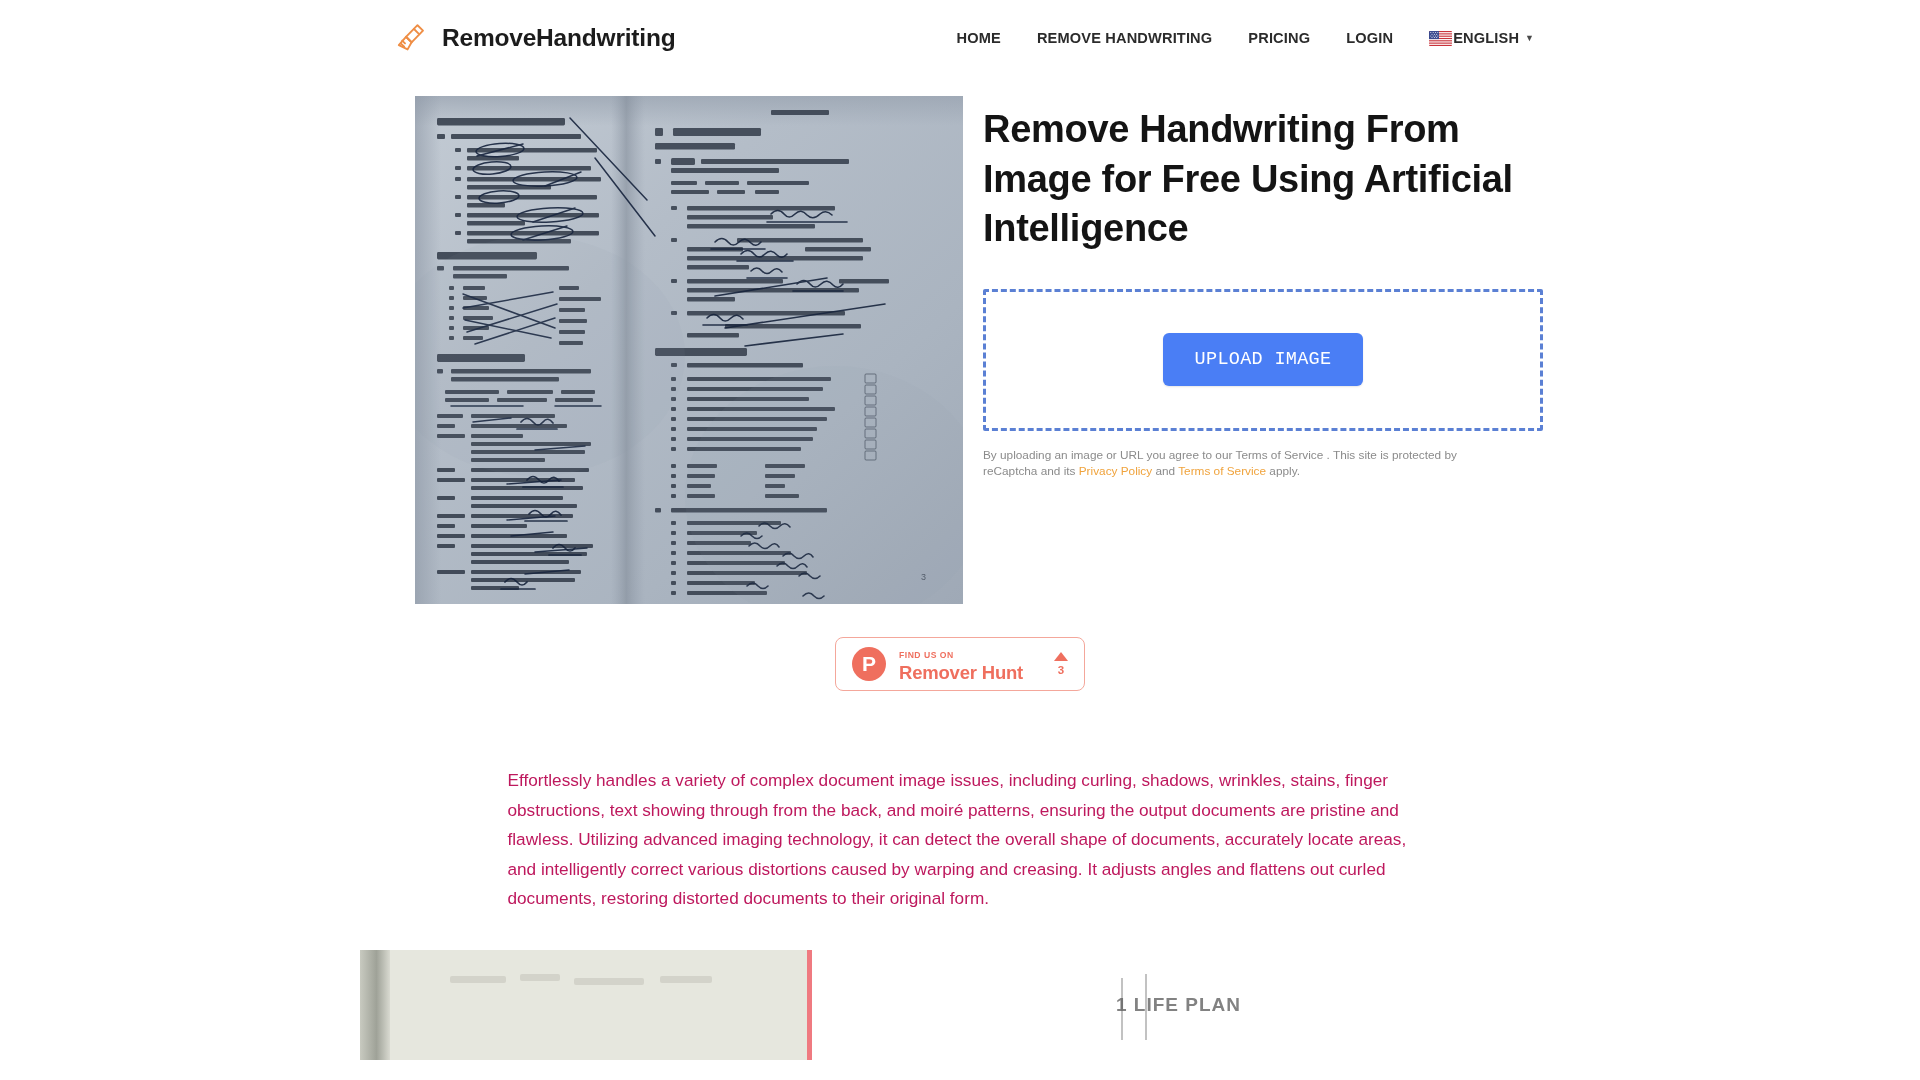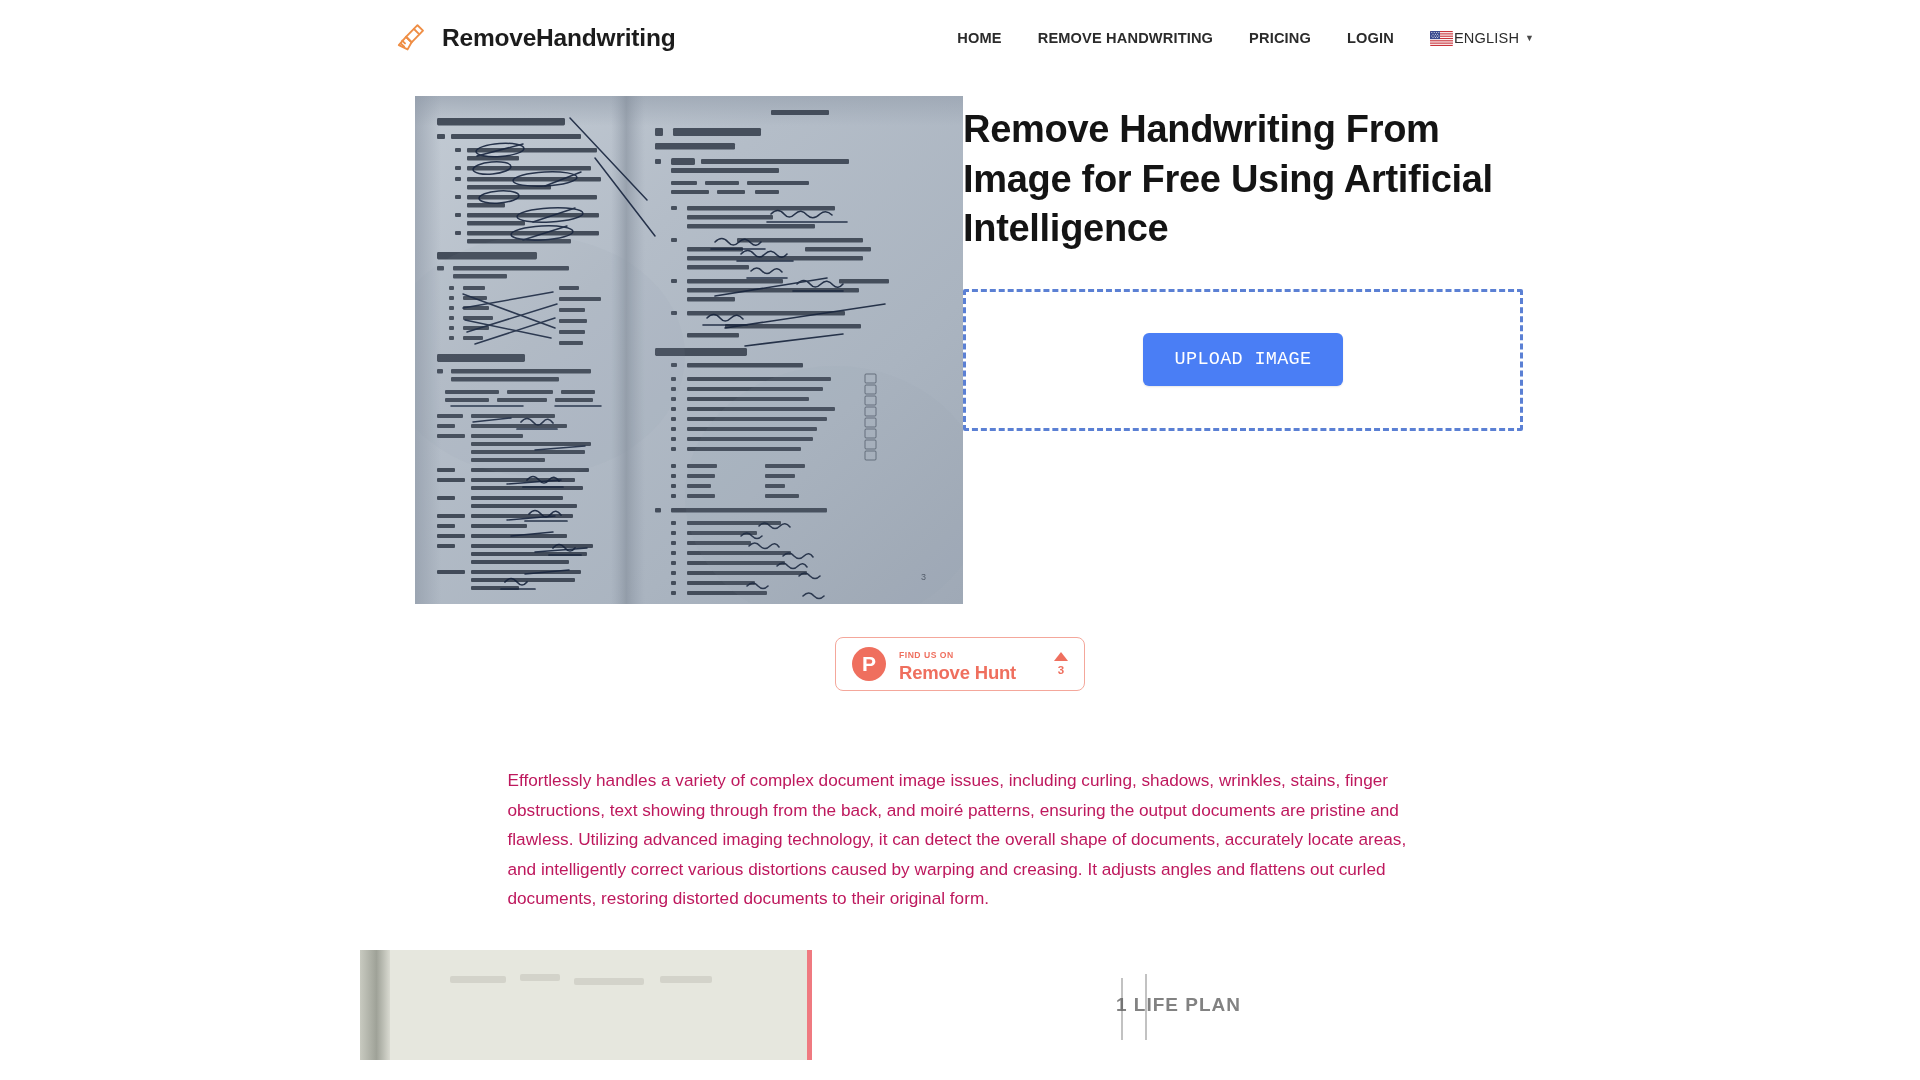--- a/index.html
+++ b/index.html
@@ -82,21 +82,21 @@
   .flag {
     width: 23px;
     height: 15px;
     flex: none;
     display: block;
     border-radius: 1px;
   }
 
   .lang-label {
     font-size: 14.6px;
-    font-weight: 400;
+    font-weight: 700;
     color: #2b2b2b;
     letter-spacing: 0.15px;
     white-space: nowrap;
   }
 
   .caret-down {
     font-size: 9px;
     color: #4a4a4a;
     margin-left: 5px;
     line-height: 1;
@@ -119,20 +119,21 @@
     background: #b9c2cc;
   }
 
   .worksheet {
     position: absolute;
     inset: 0;
     display: block;
   }
 
   .hero-copy {
+    margin-left: 20px;
     width: 560px;
     padding-top: 9px;
   }
 
   .hero-title {
     font-size: 38px;
     line-height: 49.5px;
     font-weight: 700;
     color: #141414;
     letter-spacing: -0.3px;
@@ -682,29 +683,32 @@
       </svg>
     </figure>
 
     <div class="hero-copy">
       <h1 class="hero-title">Remove Handwriting From Image for Free Using Artificial Intelligence</h1>
 
       <div class="upload-zone">
         <button class="upload-btn">UPLOAD IMAGE</button>
       </div>
 
+      <p class="terms">
+        <span>By uploading an image or URL you agree to our Terms of Service . This site is protected by reCaptcha and its </span><a>Privacy Policy</a><span> and </span><a>Terms of Service</a><span> apply.</span>
+      </p>
     </div>
   </section>
 
   <div class="ph-wrap">
     <a class="ph-badge">
       <span class="ph-logo">P</span>
       <span class="ph-text">
         <span class="ph-kicker">FIND US ON</span>
-        <span class="ph-name" style="display:block">Remove Hunt</span>
+        <span class="ph-name" style="display:block">Remover Hunt</span>
       </span>
       <span class="ph-votes">
         <span class="ph-arrow"></span>
         <span class="ph-count">3</span>
       </span>
     </a>
   </div>
 
   <section class="feature">
     <p class="feature-text">Effortlessly handles a variety of complex document image issues, including curling, shadows, wrinkles, stains, finger obstructions, text showing through from the back, and moiré patterns, ensuring the output documents are pristine and flawless. Utilizing advanced imaging technology, it can detect the overall shape of documents, accurately locate areas, and intelligently correct various distortions caused by warping and creasing. It adjusts angles and flattens out curled documents, restoring distorted documents to their original form.</p>

